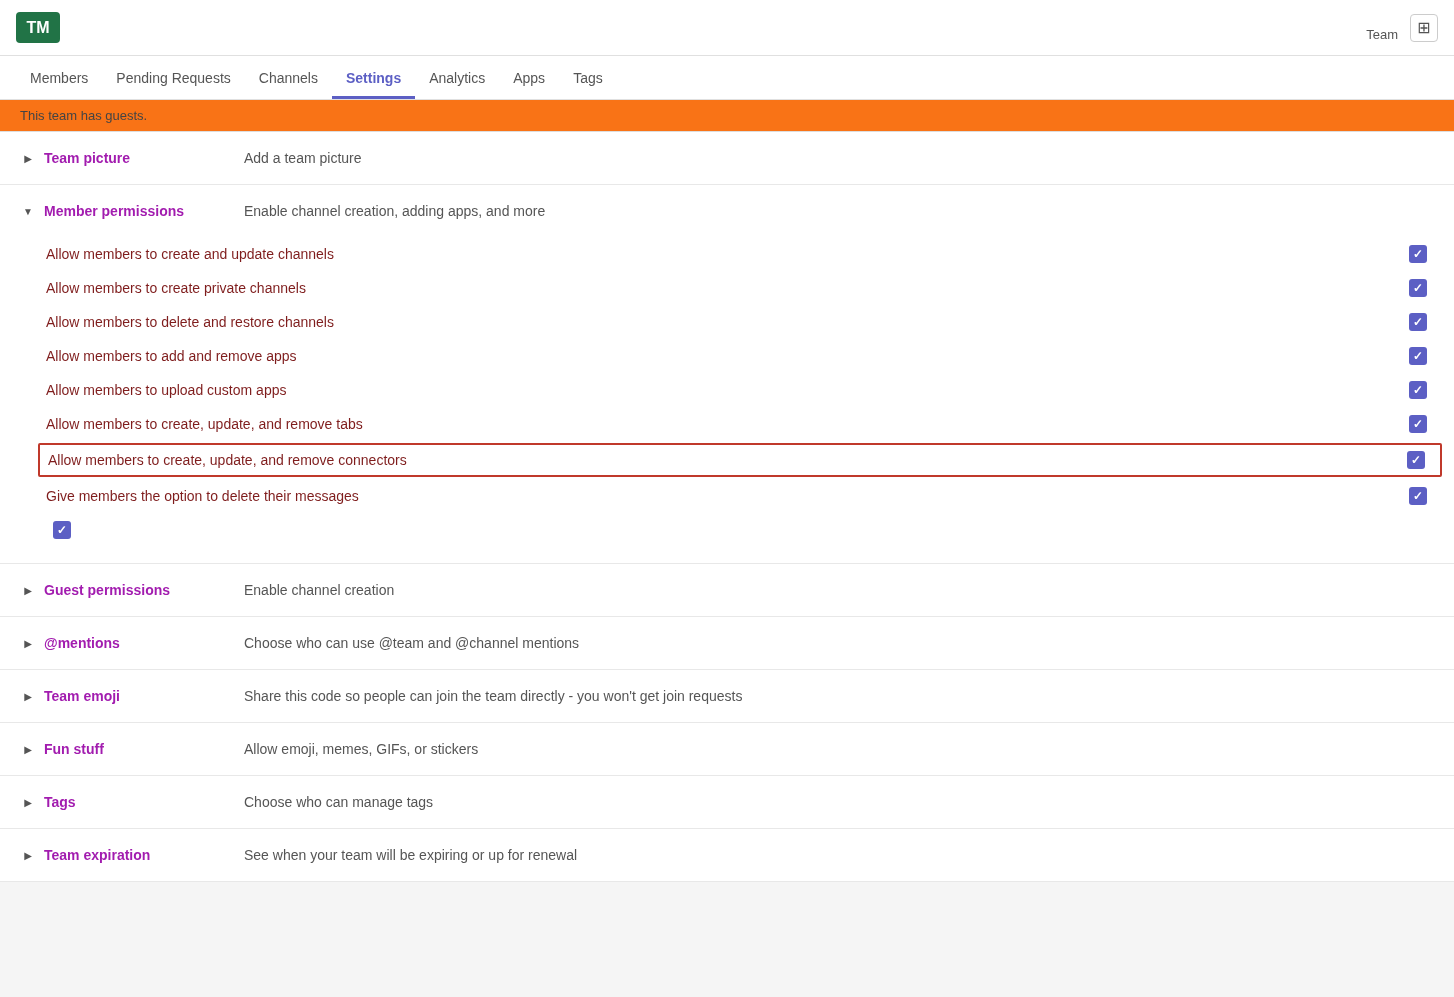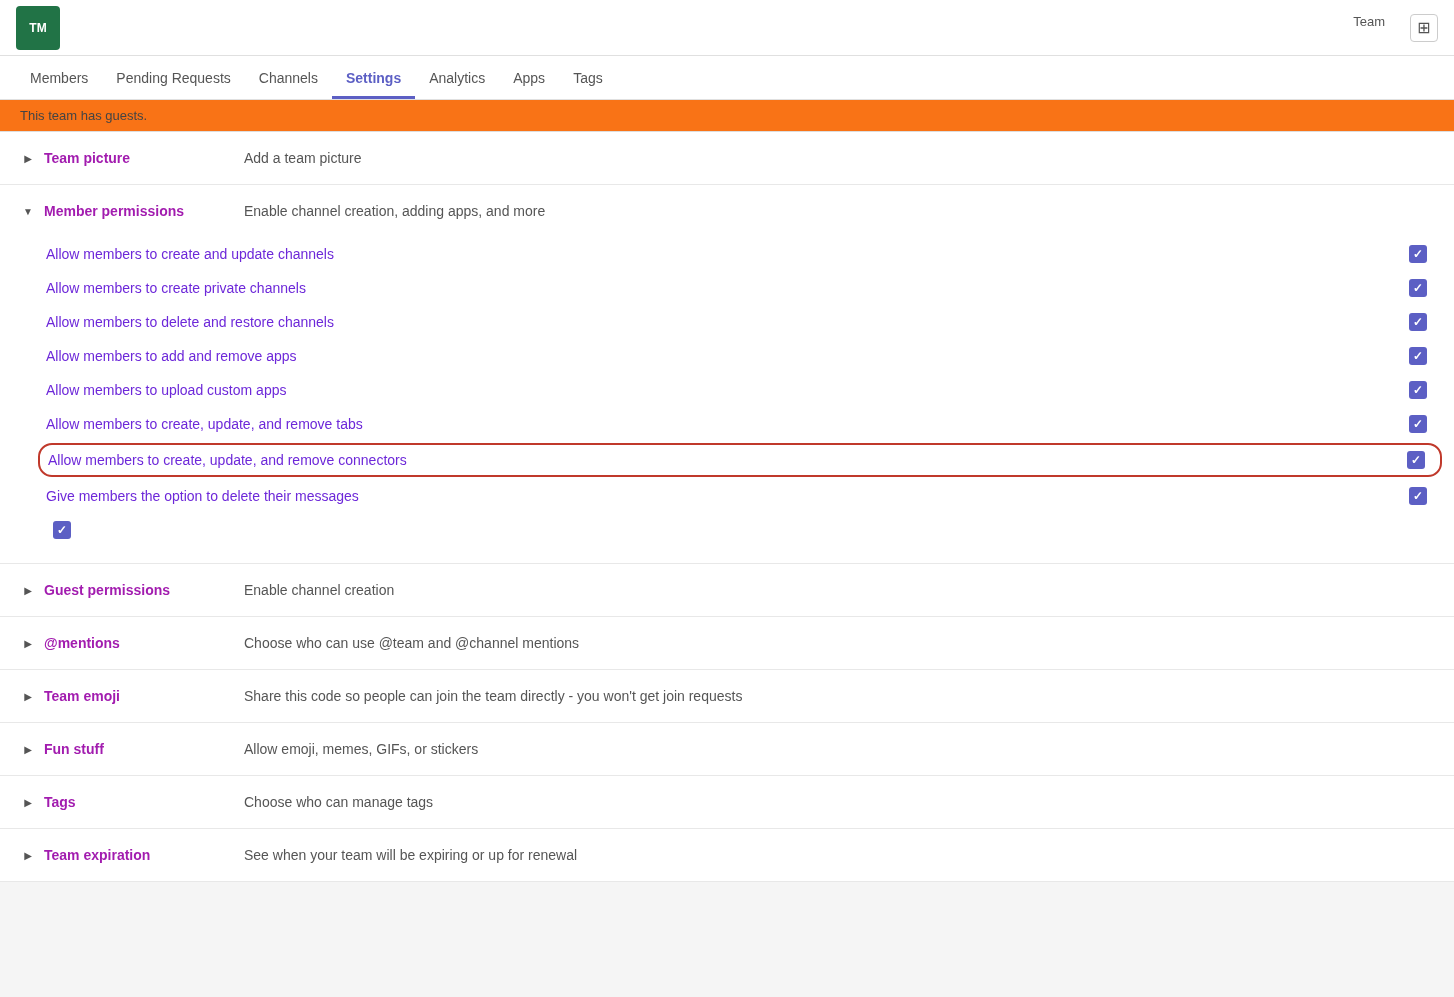--- a/index.html
+++ b/index.html
@@ -9,36 +9,36 @@
     .header {
       background: #fff;
       display: flex;
       align-items: center;
       padding: 0 16px;
       height: 56px;
       border-bottom: 1px solid #e0e0e0;
     }
     .avatar {
       width: 44px;
-      height: 44px;
+      height: 31px;
       background: #217346;
       color: #fff;
-      font-size: 12px;
+      font-size: 16px;
       font-weight: bold;
       display: flex;
       align-items: center;
       justify-content: center;
       border-radius: 4px;
       flex-shrink: 0;
     }
     .header-right {
       margin-left: auto;
       display: flex;
-      align-items: flex-start;
-      gap: 25px;
+      align-items: flex-end;
+      gap: 12px;
       color: #555;
       font-size: 13px;
     }
     .header-right .team-icon {
       width: 28px;
       height: 28px;
       border: 1px solid #ccc;
       border-radius: 4px;
       display: flex;
       align-items: center;
@@ -126,26 +126,26 @@
     .permission-row {
       display: flex;
       align-items: center;
       padding: 8px 0;
       border-radius: 4px;
     }
     .permission-row.highlighted {
       border: 2px solid #c0392b;
       padding: 6px 8px;
       margin: 2px -8px;
-      border-radius: 14px;
+      border-radius: 2px;
     }
     .permission-label {
       flex: 1;
       font-size: 14px;
-      color: #6d28d9;
+      color: #7f1d1d;
     }
     .checkbox-wrapper {
       width: 32px;
       display: flex;
       justify-content: center;
       flex-shrink: 0;
     }
     .checkbox-checked {
       width: 18px;
       height: 18px;

